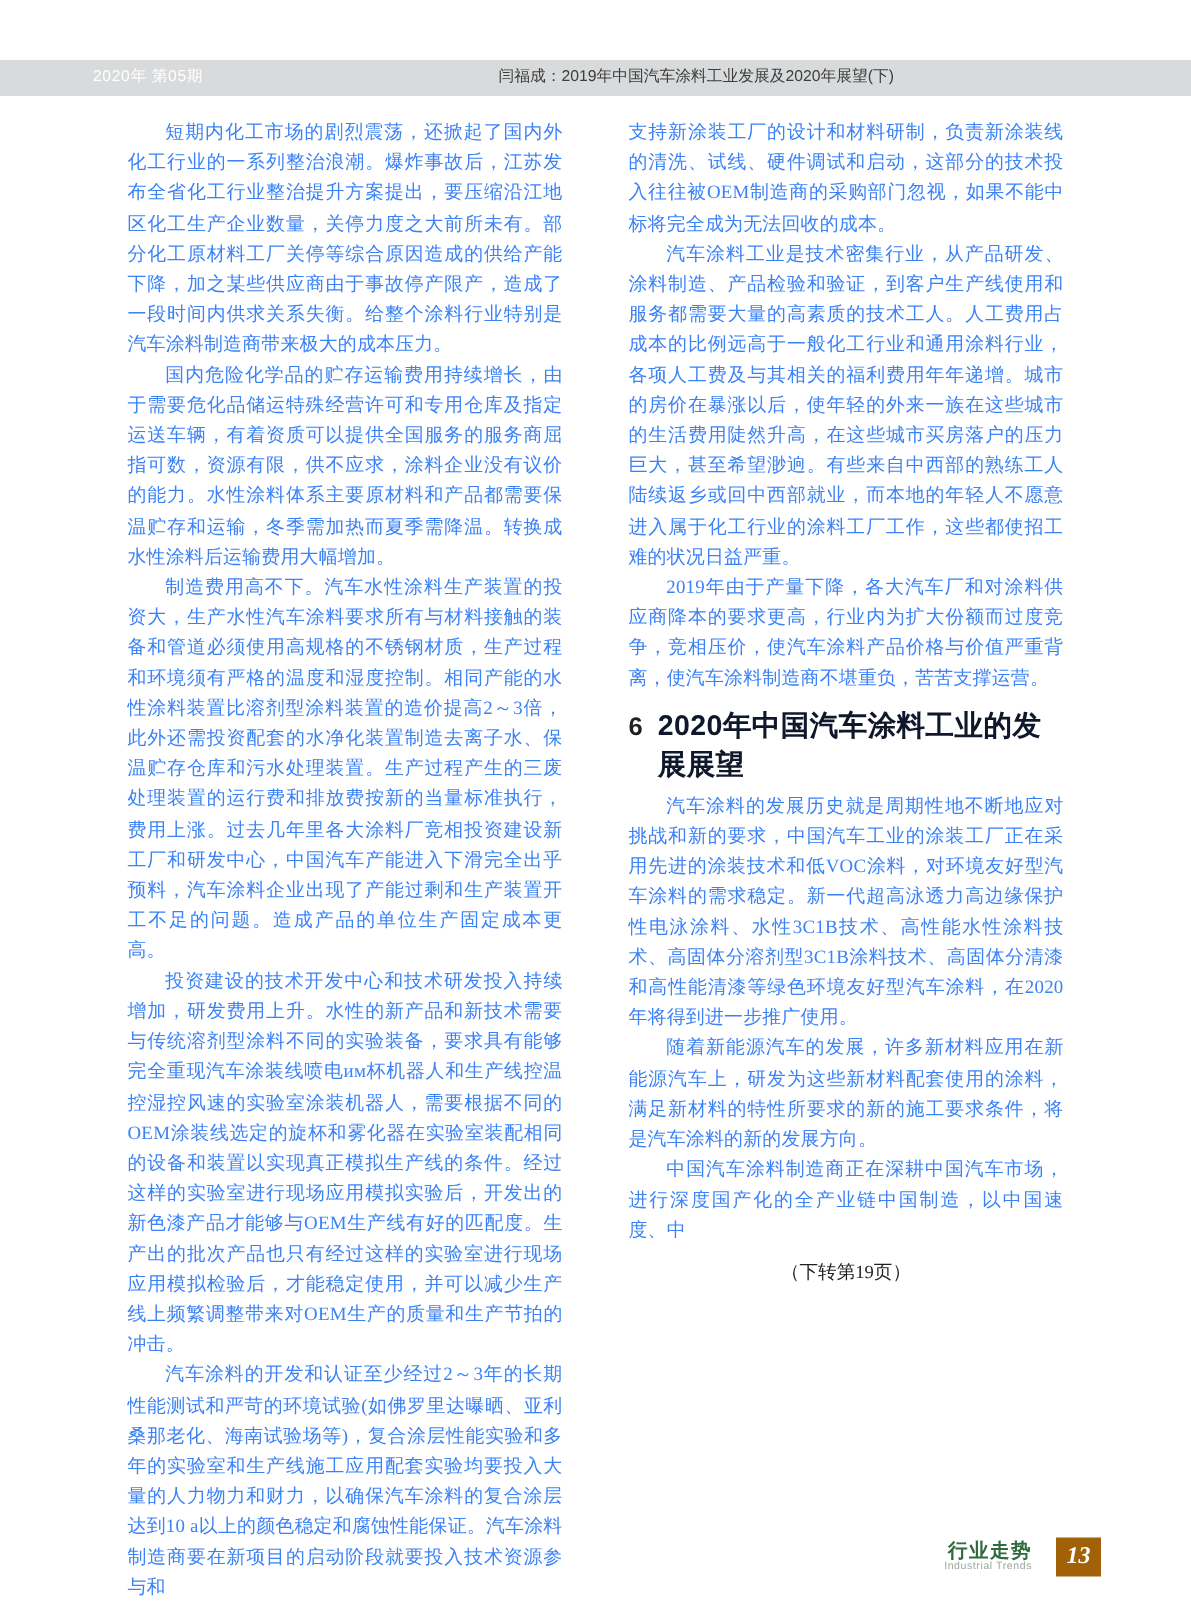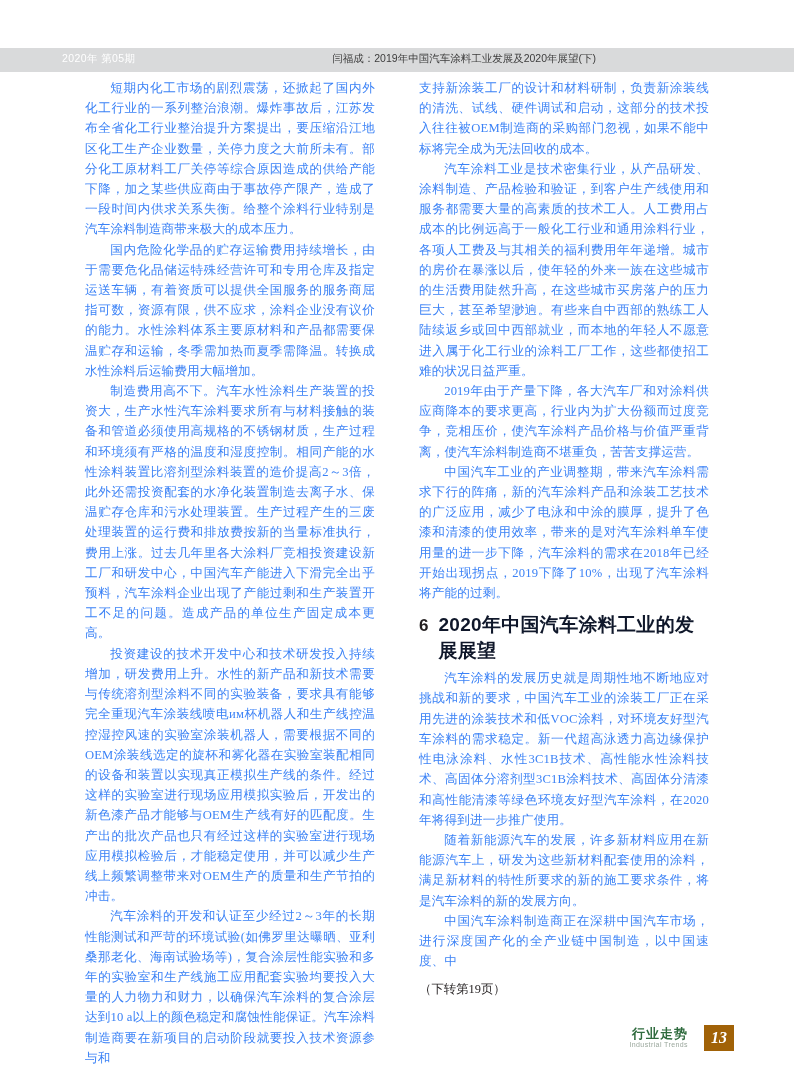--- a/index.html
+++ b/index.html
@@ -18,21 +18,21 @@
     margin: 0 auto;
     background: #ffffff;
     overflow: hidden;
     box-sizing: border-box;
   }
 
   
   .header {
     position: absolute;
     left: 0;
-    top: 48px;
+    top: 40px;
     width: 658px;
     height: 26px;
   }
   .header-band {
     position: absolute;
     left: 0;
     top: 0;
     width: 794px;
     height: 24px;
     background: #d9dadb;
@@ -103,21 +103,21 @@
     font-weight: bold;
     font-family: Liberation Sans, sans-serif;
     color: #0f172a;
     letter-spacing: 0.3px;
   }
 
   
   .cont-note {
     margin-top: 10px;
     font-size: 12.4px;
-    text-align: left;
+    text-align: center;
     color: #231f20;
   }
 
   
   .footer {
     position: absolute;
     right: 60px;
     bottom: 26px;
     display: flex;
     align-items: center;
@@ -173,21 +173,20 @@
       <p class="para">国内危险化学品的贮存运输费用持续增长，由于需要危化品储运特殊经营许可和专用仓库及指定运送车辆，有着资质可以提供全国服务的服务商屈指可数，资源有限，供不应求，涂料企业没有议价的能力。水性涂料体系主要原材料和产品都需要保温贮存和运输，冬季需加热而夏季需降温。转换成水性涂料后运输费用大幅增加。</p>
       <p class="para">制造费用高不下。汽车水性涂料生产装置的投资大，生产水性汽车涂料要求所有与材料接触的装备和管道必须使用高规格的不锈钢材质，生产过程和环境须有严格的温度和湿度控制。相同产能的水性涂料装置比溶剂型涂料装置的造价提高2～3倍，此外还需投资配套的水净化装置制造去离子水、保温贮存仓库和污水处理装置。生产过程产生的三废处理装置的运行费和排放费按新的当量标准执行，费用上涨。过去几年里各大涂料厂竞相投资建设新工厂和研发中心，中国汽车产能进入下滑完全出乎预料，汽车涂料企业出现了产能过剩和生产装置开工不足的问题。造成产品的单位生产固定成本更高。</p>
       <p class="para">投资建设的技术开发中心和技术研发投入持续增加，研发费用上升。水性的新产品和新技术需要与传统溶剂型涂料不同的实验装备，要求具有能够完全重现汽车涂装线喷电им杯机器人和生产线控温控湿控风速的实验室涂装机器人，需要根据不同的OEM涂装线选定的旋杯和雾化器在实验室装配相同的设备和装置以实现真正模拟生产线的条件。经过这样的实验室进行现场应用模拟实验后，开发出的新色漆产品才能够与OEM生产线有好的匹配度。生产出的批次产品也只有经过这样的实验室进行现场应用模拟检验后，才能稳定使用，并可以减少生产线上频繁调整带来对OEM生产的质量和生产节拍的冲击。</p>
       <p class="para">汽车涂料的开发和认证至少经过2～3年的长期性能测试和严苛的环境试验(如佛罗里达曝晒、亚利桑那老化、海南试验场等)，复合涂层性能实验和多年的实验室和生产线施工应用配套实验均要投入大量的人力物力和财力，以确保汽车涂料的复合涂层达到10 a以上的颜色稳定和腐蚀性能保证。汽车涂料制造商要在新项目的启动阶段就要投入技术资源参与和</p>
     </div>
 
     <div class="col col-right">
       <p class="para noindent">支持新涂装工厂的设计和材料研制，负责新涂装线的清洗、试线、硬件调试和启动，这部分的技术投入往往被OEM制造商的采购部门忽视，如果不能中标将完全成为无法回收的成本。</p>
       <p class="para">汽车涂料工业是技术密集行业，从产品研发、涂料制造、产品检验和验证，到客户生产线使用和服务都需要大量的高素质的技术工人。人工费用占成本的比例远高于一般化工行业和通用涂料行业，各项人工费及与其相关的福利费用年年递增。城市的房价在暴涨以后，使年轻的外来一族在这些城市的生活费用陡然升高，在这些城市买房落户的压力巨大，甚至希望渺逈。有些来自中西部的熟练工人陆续返乡或回中西部就业，而本地的年轻人不愿意进入属于化工行业的涂料工厂工作，这些都使招工难的状况日益严重。</p>
       <p class="para">2019年由于产量下降，各大汽车厂和对涂料供应商降本的要求更高，行业内为扩大份额而过度竞争，竞相压价，使汽车涂料产品价格与价值严重背离，使汽车涂料制造商不堪重负，苦苦支撑运营。</p>
-      <p class="para">中国汽车工业的产业调整期，带来汽车涂料需求下行的阵痛，新的汽车涂料产品和涂装工艺技术的广泛应用，减少了电泳和中涂的膜厚，提升了色漆和清漆的使用效率，带来的是对汽车涂料单车使用量的进一步下降，汽车涂料的需求在2018年已经开始出现拐点，2019下降了10%，出现了汽车涂料将产能的过剩。</p>
 
       <div class="section-head">
         <span class="section-num">6</span>
         <span class="section-title">2020年中国汽车涂料工业的发展展望</span>
       </div>
 
       <p class="para">汽车涂料的发展历史就是周期性地不断地应对挑战和新的要求，中国汽车工业的涂装工厂正在采用先进的涂装技术和低VOC涂料，对环境友好型汽车涂料的需求稳定。新一代超高泳透力高边缘保护性电泳涂料、水性3C1B技术、高性能水性涂料技术、高固体分溶剂型3C1B涂料技术、高固体分清漆和高性能清漆等绿色环境友好型汽车涂料，在2020年将得到进一步推广使用。</p>
       <p class="para">随着新能源汽车的发展，许多新材料应用在新能源汽车上，研发为这些新材料配套使用的涂料，满足新材料的特性所要求的新的施工要求条件，将是汽车涂料的新的发展方向。</p>
       <p class="para">中国汽车涂料制造商正在深耕中国汽车市场，进行深度国产化的全产业链中国制造，以中国速度、中</p>
 

